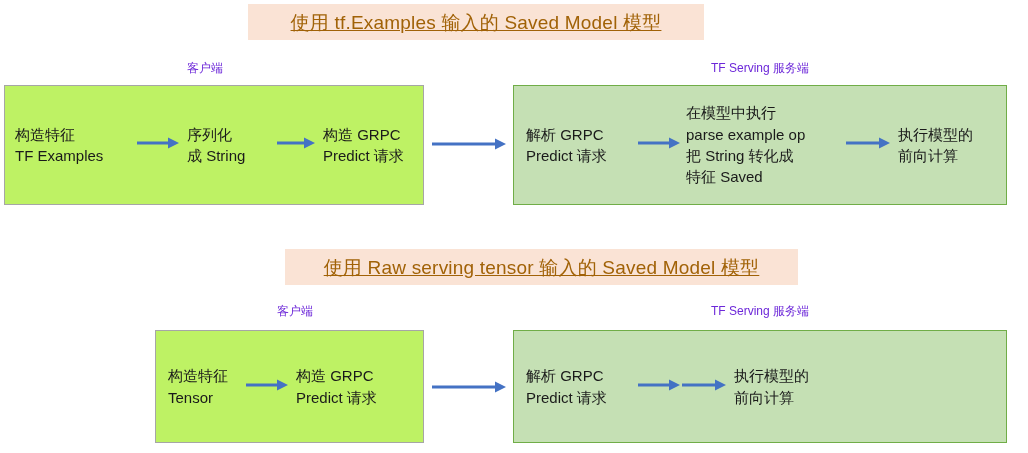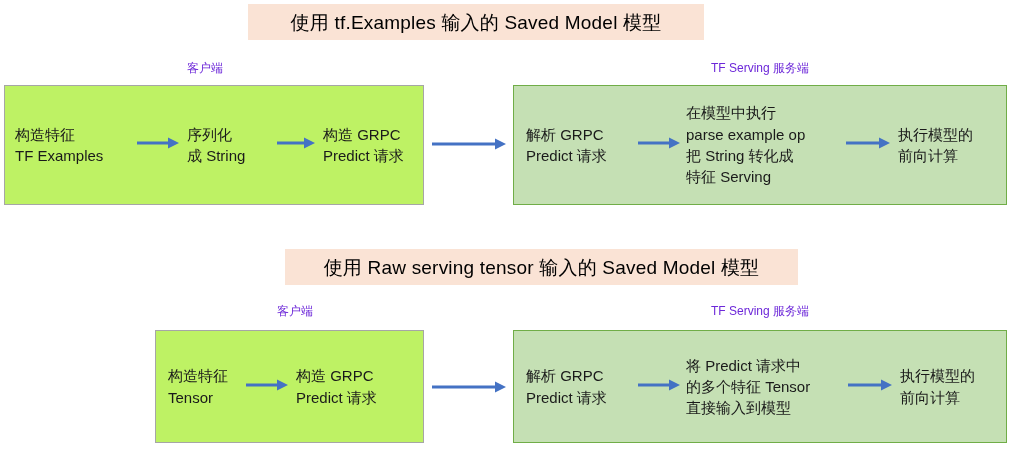--- a/index.html
+++ b/index.html
@@ -14,28 +14,29 @@
     font-family: "Liberation Sans", "DejaVu Sans", sans-serif;
     color: #000000;
     overflow: hidden;
   }
 
   .abs { position: absolute; }
 
   
   .title-band {
     background: #FAE3D5;
-    color: #000000;
+    color: #a16207;
     font-size: 19px;
     line-height: 1;
     white-space: nowrap;
     display: flex;
     align-items: center;
     justify-content: center;
     letter-spacing: 0.2px;
+    text-decoration: underline;
   }
 
   
   .section-label {
     font-size: 12px;
     line-height: 1;
     white-space: nowrap;
     text-align: center;
     color: #6d28d9;
   }
@@ -120,21 +121,21 @@
   <span class="arrow">
     <svg width="44" height="14" viewBox="0 0 44 14" aria-hidden="true">
       <path d="M0 7 H32" stroke="#4472C4" stroke-width="3" fill="none"></path>
       <path d="M31 1.5 L42 7 L31 12.5 Z" fill="#4472C4"></path>
     </svg>
   </span>
 
   <span class="step" style="margin-left:4px; width:160px;">在模型中执行
 parse example op
 把 String 转化成
-特征 Serving</span>
+特征 Saved</span>
 
   <span class="arrow">
     <svg width="46" height="14" viewBox="0 0 46 14" aria-hidden="true">
       <path d="M0 7 H34" stroke="#4472C4" stroke-width="3" fill="none"></path>
       <path d="M33 1.5 L44 7 L33 12.5 Z" fill="#4472C4"></path>
     </svg>
   </span>
 
   <span class="step" style="margin-left:6px; width:100px;">执行模型的
 前向计算</span>
@@ -172,23 +173,20 @@
   <span class="step" style="margin-left:12px; width:112px;">解析 GRPC
 Predict 请求</span>
 
   <span class="arrow">
     <svg width="44" height="14" viewBox="0 0 44 14" aria-hidden="true">
       <path d="M0 7 H32" stroke="#4472C4" stroke-width="3" fill="none"></path>
       <path d="M31 1.5 L42 7 L31 12.5 Z" fill="#4472C4"></path>
     </svg>
   </span>
 
-  <span class="step" style="margin-left:4px; width:162px;">将 Predict 请求中
-的多个特征 Tensor
-直接输入到模型</span>
 
   <span class="arrow">
     <svg width="46" height="14" viewBox="0 0 46 14" aria-hidden="true">
       <path d="M0 7 H34" stroke="#4472C4" stroke-width="3" fill="none"></path>
       <path d="M33 1.5 L44 7 L33 12.5 Z" fill="#4472C4"></path>
     </svg>
   </span>
 
   <span class="step" style="margin-left:6px; width:100px;">执行模型的
 前向计算</span>

